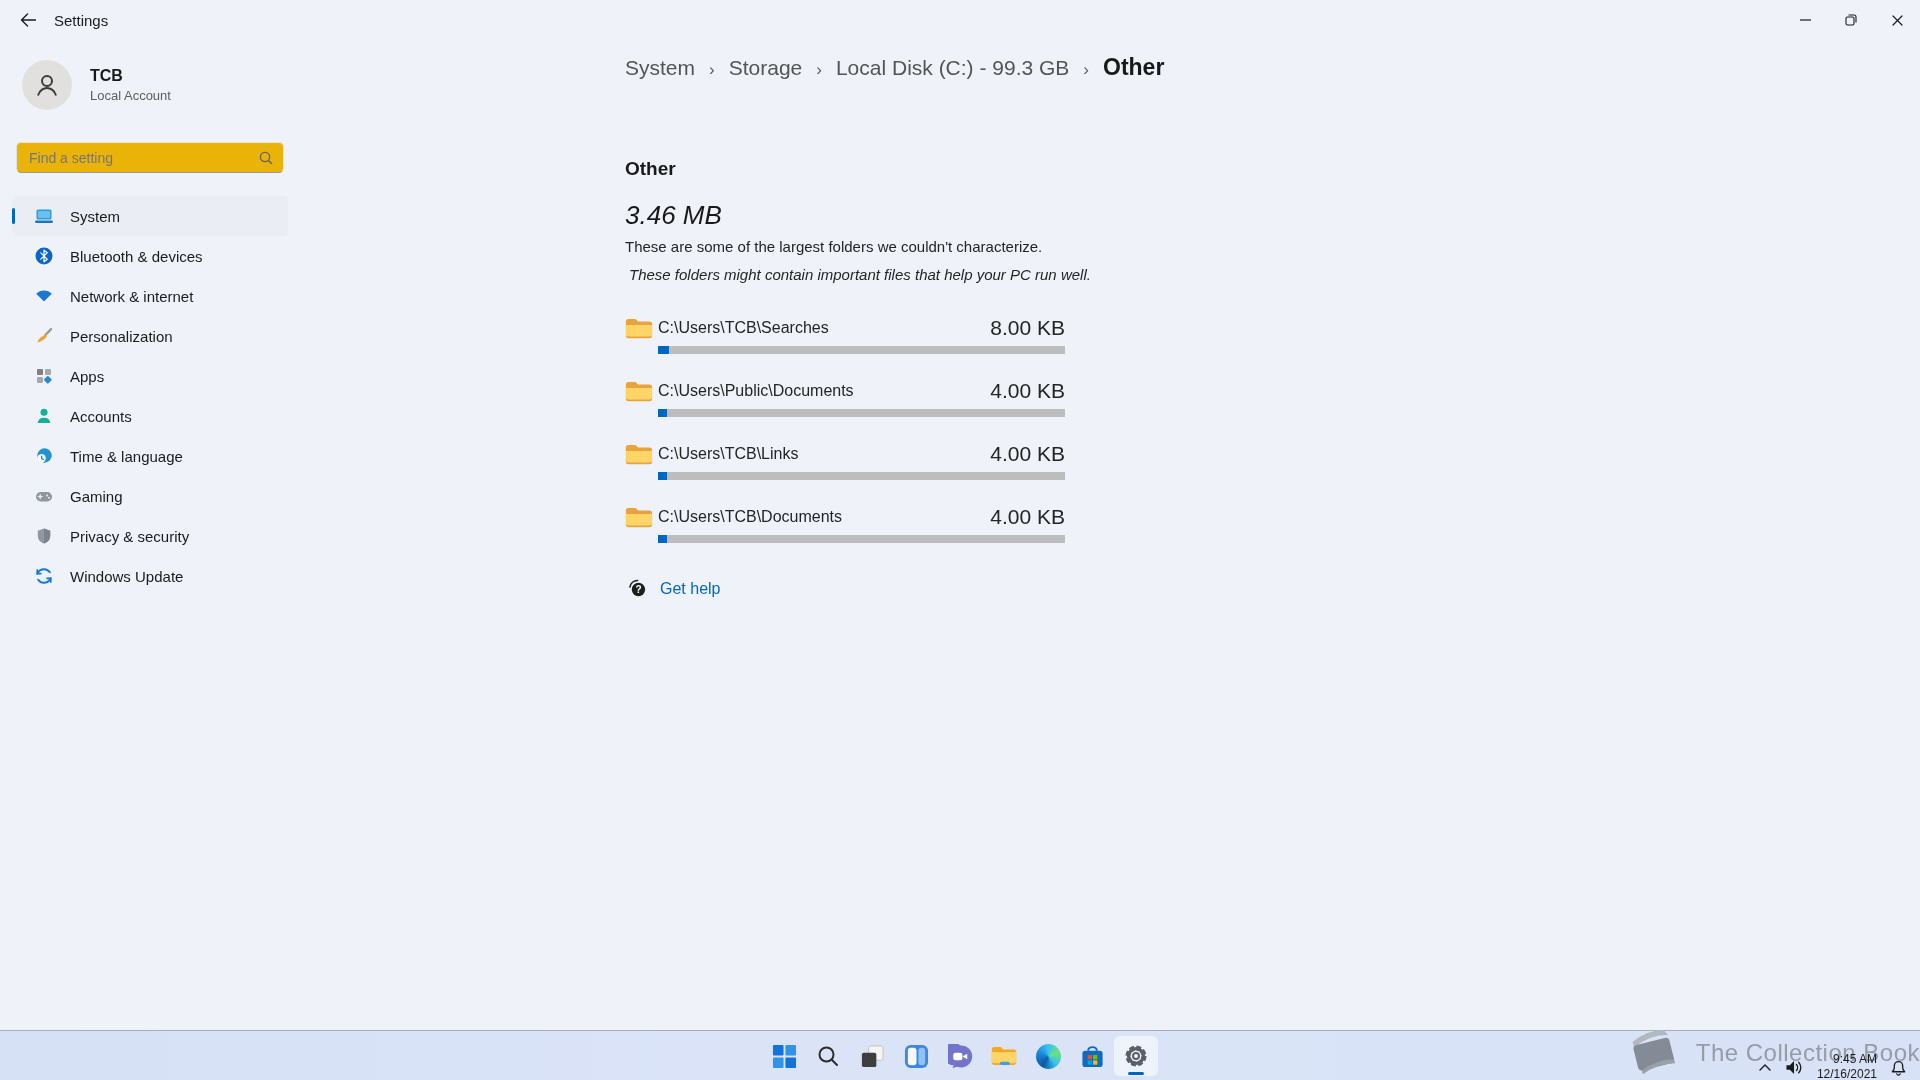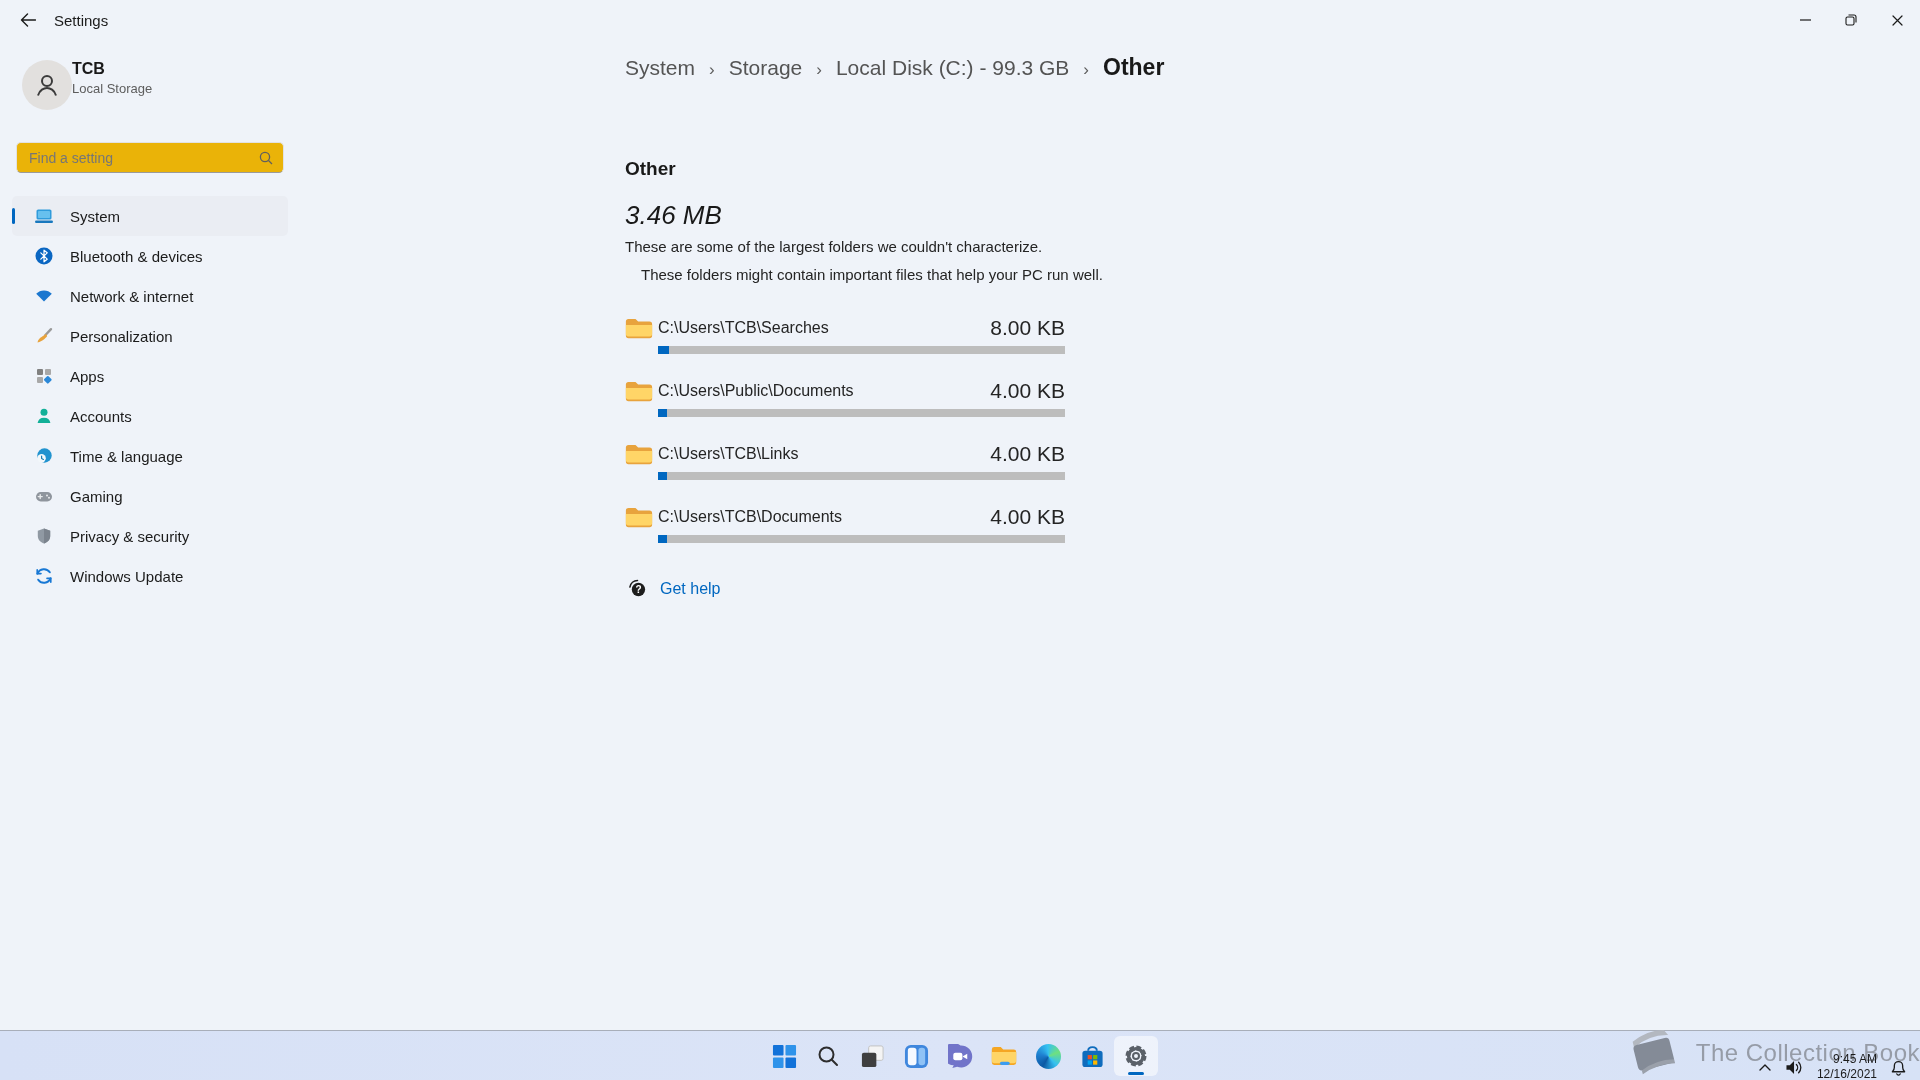--- a/index.html
+++ b/index.html
@@ -13,21 +13,21 @@
   
   .titlebar { position:absolute; top:0; left:0; width:1920px; height:40px; }
   .back-btn { position:absolute; left:8px; top:4px; width:40px; height:32px;
     display:flex; align-items:center; justify-content:center; border-radius:5px; cursor:pointer; }
   .app-title { position:absolute; left:54px; top:12px; font-size:15px; color:#1b1b1b; }
   .caption-controls { position:absolute; right:0; top:0; height:40px; display:flex; }
   .caption-btn { width:46px; height:40px; display:flex; align-items:center; justify-content:center; }
 
   
   .sidebar { position:absolute; top:40px; left:0; width:300px; bottom:50px; }
-  .account { position:absolute; left:22px; top:20px; display:flex; }
+  .account { position:absolute; left:22px; top:20px; display:flex; align-items:center; gap:18px; }
   .avatar { width:50px; height:50px; border-radius:50%; background:#e2e0de;
     display:flex; align-items:center; justify-content:center; }
   .account-name { font-size:16px; font-weight:bold; color:#191919; }
   .account-type { font-size:13px; color:#5d5d5d; margin-top:3px; }
 
   .search-box { position:absolute; left:16px; top:102px; width:268px; height:31px;
     background:#eab308; border:1px solid #e2e2e2; border-bottom:1px solid #9a9a9a;
     border-radius:5px; display:flex; align-items:center; }
   .search-box input { flex:1; border:none; outline:none; background:transparent;
     font-family:inherit; font-size:14px; color:#1a1a1a; padding:0 8px 0 12px; }
@@ -46,21 +46,21 @@
   
   .main { position:absolute; left:625px; top:40px; right:0; bottom:50px; }
   .breadcrumb { position:absolute; left:0; top:14px; display:flex; align-items:baseline; gap:14px; }
   .crumb { font-size:21px; color:#545454; cursor:pointer; }
   .crumb-sep { font-size:17px; color:#5d5d5d; }
   .crumb.current { font-size:23px; font-weight:700; color:#191919; cursor:default; }
 
   .section-title { position:absolute; left:0; top:118px; font-size:19px; font-weight:700; color:#191919; }
   .total-size { position:absolute; left:0; top:160px; font-size:26px; font-weight:400; color:#191919;font-style:italic; }
   .intro { position:absolute; left:0; top:198px; font-size:15px; color:#242424; }
-  .note  { position:absolute; left:16px; top:225px; font-size:15px; color:#242424; line-height:19px; }
+  .note  { position:absolute; left:4px; top:225px; font-size:15px; color:#242424; line-height:19px;font-style:italic; }
 
   .folder-list { position:absolute; left:0; top:270px; width:440px; }
   .folder-row { position:relative; height:63px; cursor:pointer; }
   .folder-top { display:flex; align-items:center; height:36px; }
   .folder-ico { width:33px; flex:0 0 33px; }
   .folder-path { font-size:16px; color:#242424; flex:1; }
   .folder-size { font-size:21px; color:#242424; }
   .folder-bar { margin-left:33px; height:8px; background:#bdbdbd; position:relative; overflow:hidden; }
   .folder-bar .fill { position:absolute; left:0; top:0; bottom:0; background:#0067c0; }
 
@@ -129,21 +129,21 @@
 <div class="sidebar">
   <div class="account">
     <div class="avatar">
       <svg width="28" height="28" viewBox="0 0 28 28" fill="none" stroke="#3b3b3b" stroke-width="2">
           <circle cx="14" cy="10" r="5"></circle>
           <path d="M5 24.5c1.5-5.5 6-7.5 9-7.5s7.5 2 9 7.5"></path>
         </svg>
     </div>
     <div>
       <div class="account-name">TCB</div>
-      <div class="account-type">Local Storage</div>
+      <div class="account-type">Local Account</div>
     </div>
   </div>
 
   <div class="search-box">
     <input type="text" placeholder="Find a setting" style="">
     <span class="search-glyph">
       <svg width="14" height="14" viewBox="0 0 14 14" fill="none" stroke="#5f5f5f" stroke-width="1.3">
           <circle cx="6" cy="6" r="4.6"></circle>
           <path d="M9.5 9.5 13 13"></path>
         </svg>

